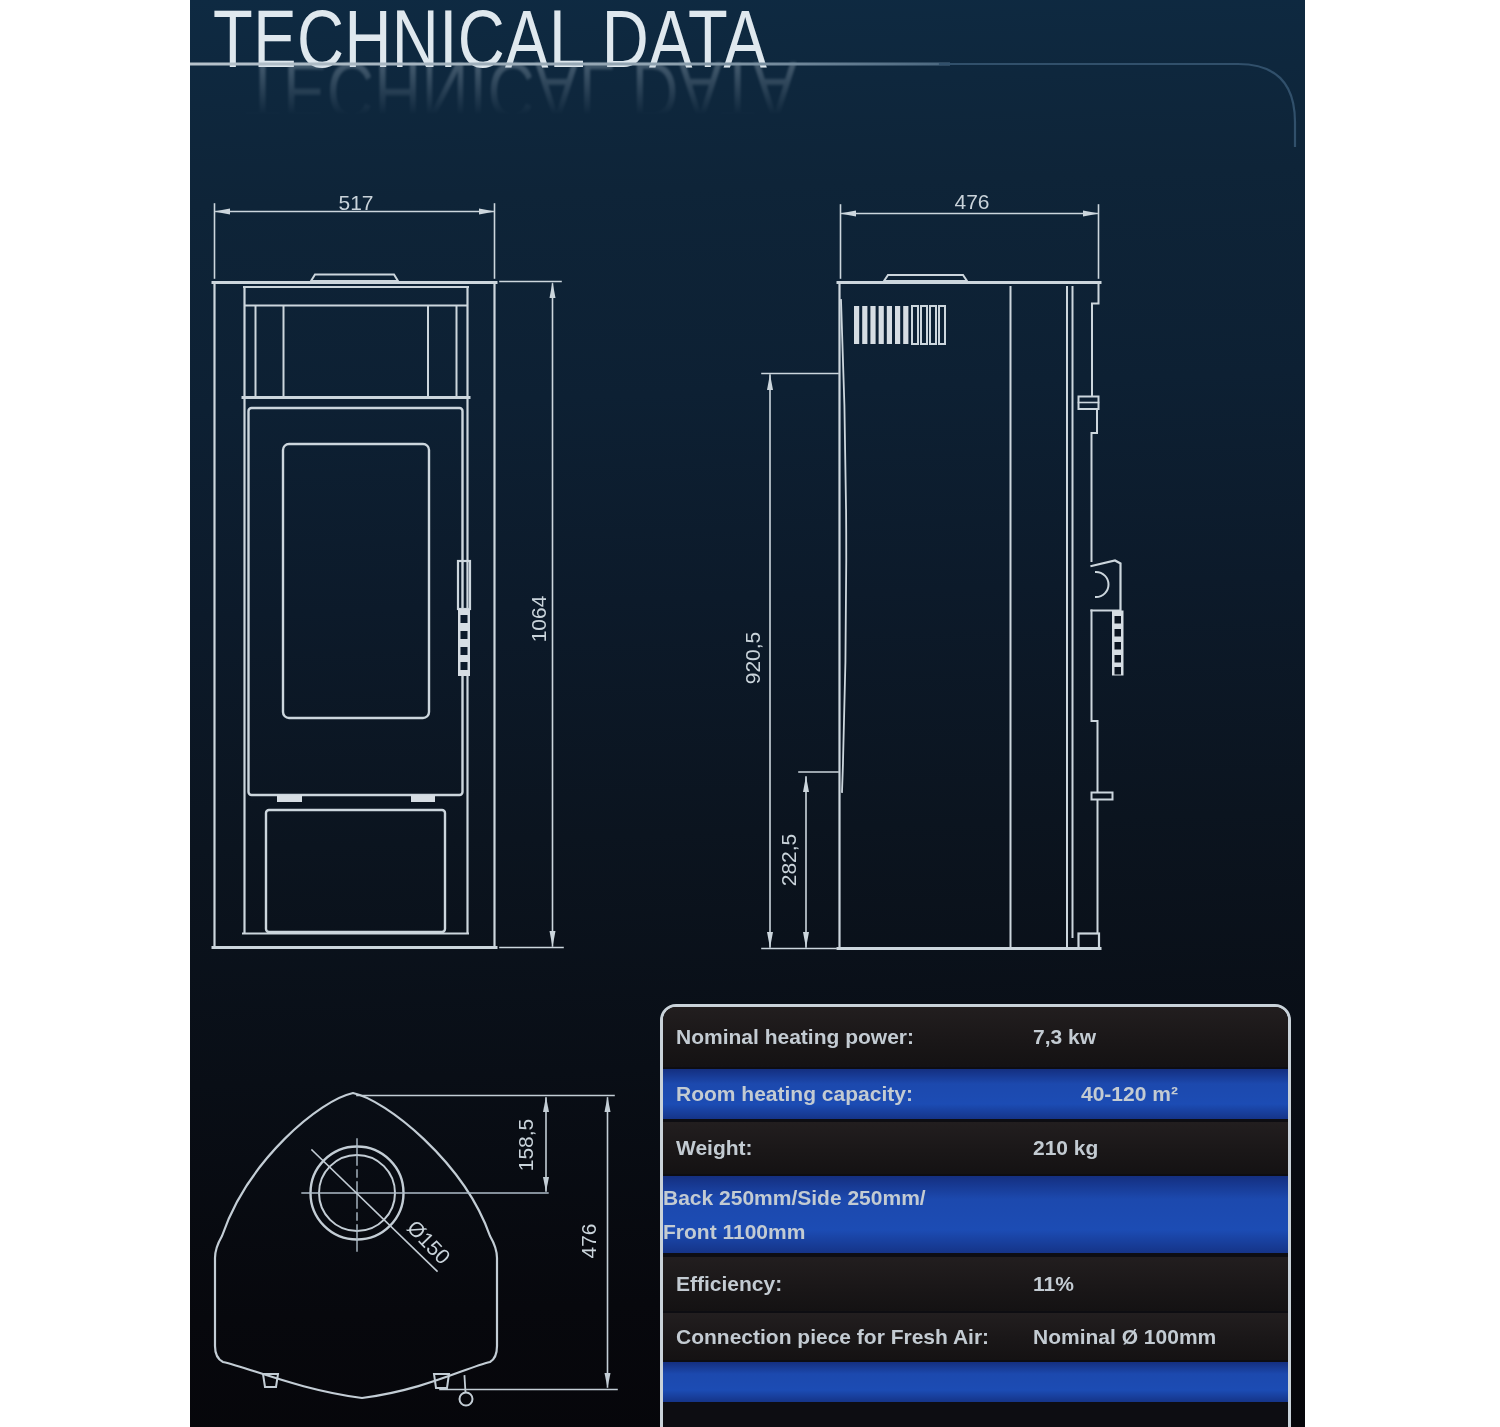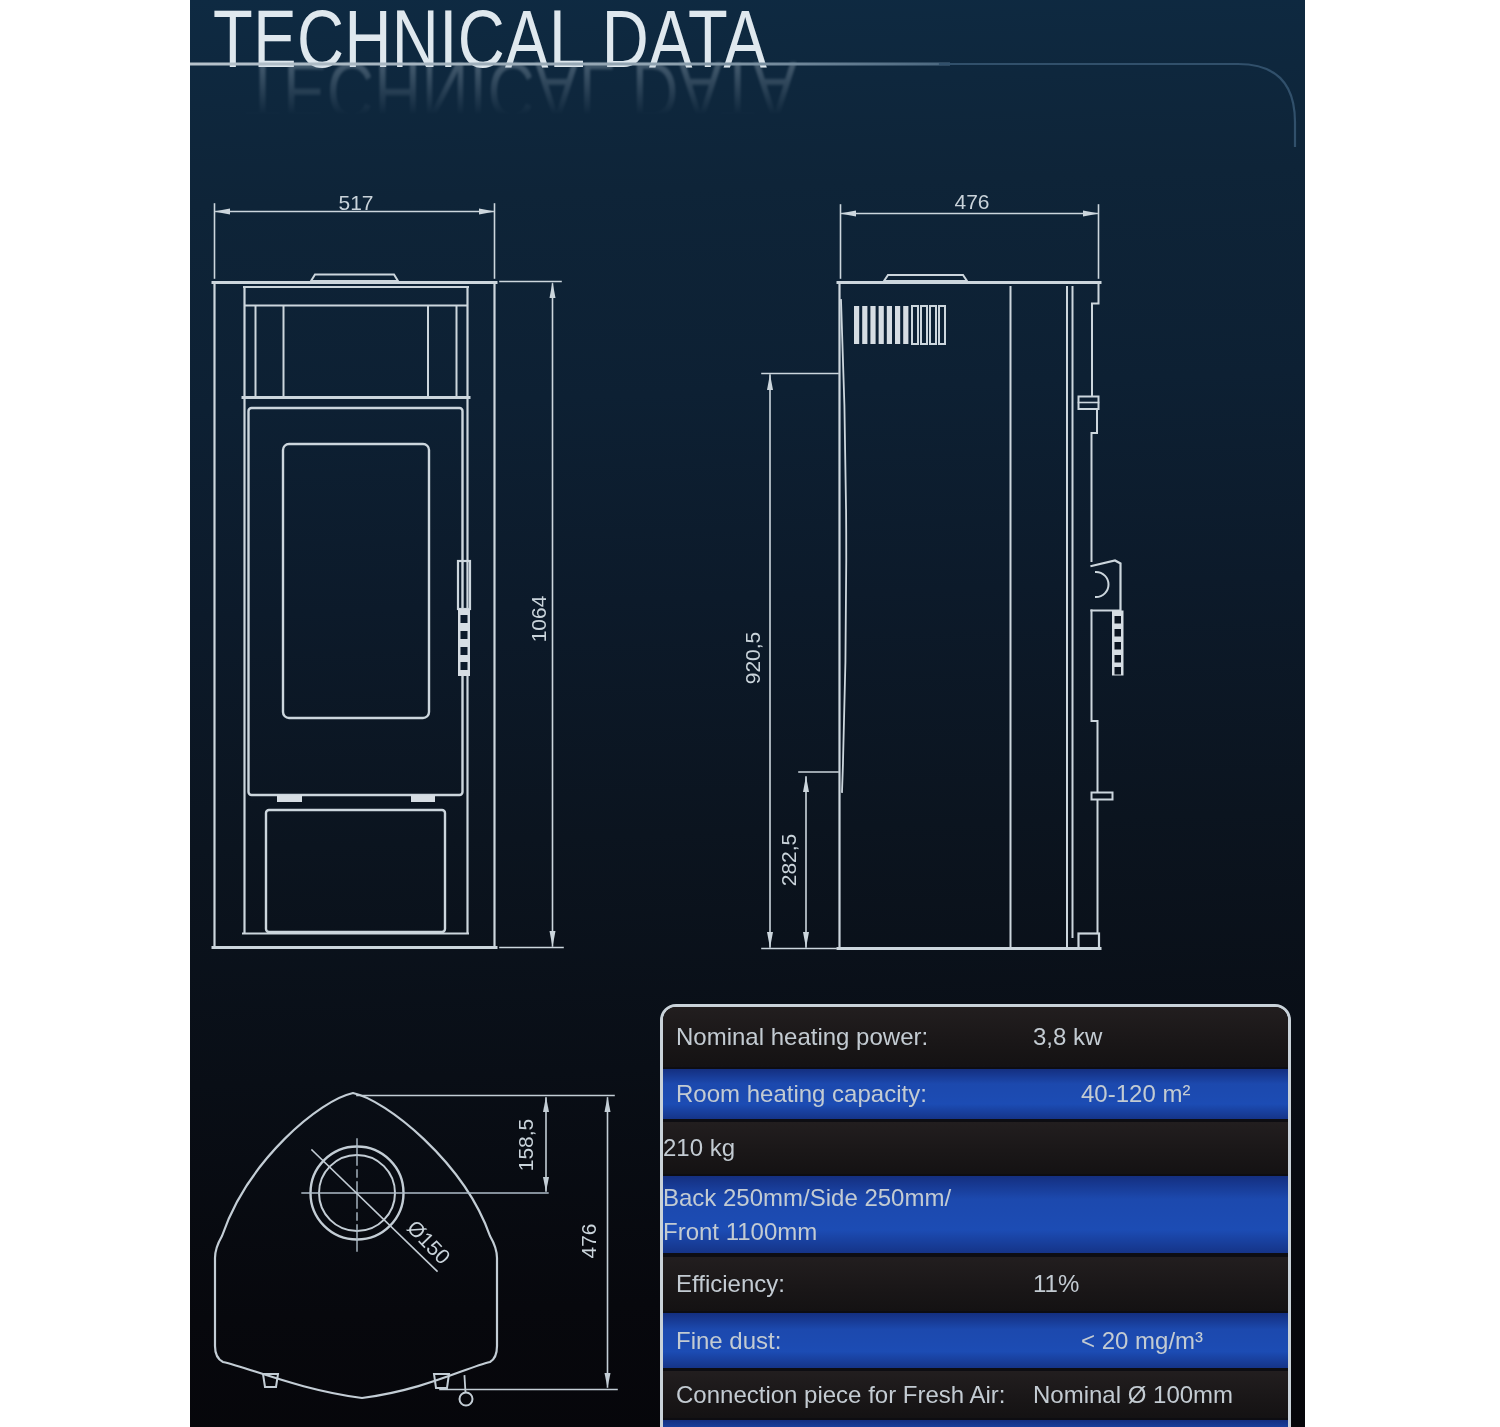--- a/index.html
+++ b/index.html
@@ -9,21 +9,21 @@
     background:linear-gradient(178deg,#0e2a42 0%,#0e2438 14%,#0d2033 28%,#0c1a2a 42%,#0b141f 58%,#090e16 74%,#07080d 90%,#06060a 100%);}
   #title{position:absolute;left:213px;top:-5px;color:#dfe8ee;font-size:72px;letter-spacing:0.5px;
     font-weight:normal;white-space:nowrap;height:76px;line-height:76px;
     transform:scaleX(0.903) scaleY(1.14);transform-origin:top left;filter:blur(0.35px);}
   #titleref{position:absolute;left:213px;top:53px;color:#b9c9d6;font-size:72px;letter-spacing:0.5px;
     white-space:nowrap;height:76px;line-height:76px;
     transform:scaleX(0.903) scaleY(-1.14);transform-origin:50% 38px;opacity:0.33;filter:blur(1.3px);
     -webkit-mask-image:linear-gradient(180deg,rgba(0,0,0,0) 22%,rgba(0,0,0,0.9) 78%);}
   #datatable{position:absolute;left:660px;top:1004px;width:631px;height:460px;
     border:3px solid #c9d2d9;border-radius:16px;background:#0d0d12;box-sizing:border-box;overflow:hidden;}
-  .row{display:flex;align-items:center;color:#c3cbd2;font-size:24px;}
+  .row{display:flex;align-items:center;color:#c3cbd2;font-size:21px;font-weight:bold;}
   .row.dark{background:linear-gradient(180deg,#221e1f 0%,#1a1718 55%,#141213 100%);}
   .row.blue{background:linear-gradient(180deg,#142f80 0%,#1c49ae 30%,#1c4cb4 70%,#153488 100%);gap:48px;}
   .lb{width:357px;padding-left:13px;flex:0 0 auto;}
   .vl{flex:1;}
 </style>
 </head>
 <body>
 <div id="stage">
 
   <div id="panel"></div>
@@ -247,45 +247,42 @@
       <line x1="464.5" y1="1376" x2="465.5" y2="1392" stroke-width="1.8"></line>
 
       <circle cx="466" cy="1399" r="6.5" stroke-width="2"></circle>
     </g>
   </svg>
 
   <div id="datatable">
 
     <div class="row dark" style="height:60px;margin-bottom:2px">
         <div class="lb">Nominal heating power:</div>
-        <div class="vl">3,8 kw</div>
+        <div class="vl">7,3 kw</div>
       </div>
 
     <div class="row blue" style="height:50px;margin-bottom:3px">
         <div class="lb">Room heating capacity:</div>
         <div class="vl">40-120 m²</div>
       </div>
 
     <div class="row dark" style="height:52px;margin-bottom:2px">
+        <div class="lb">Weight:</div>
         <div class="vl">210 kg</div>
       </div>
 
     <div class="row blue" style="height:77px;margin-bottom:4px">
         <div class="vl" style="line-height:34px">Back 250mm/Side 250mm/<br>Front 1100mm</div>
       </div>
 
     <div class="row dark" style="height:54px;margin-bottom:2px">
         <div class="lb">Efficiency:</div>
         <div class="vl">11%</div>
       </div>
 
-    <div class="row blue" style="height:55px;margin-bottom:3px">
-        <div class="lb">Fine dust:</div>
-        <div class="vl">&lt; 20 mg/m³</div>
-      </div>
 
     <div class="row dark" style="height:47px;margin-bottom:2px">
         <div class="lb">Connection piece for Fresh Air:</div>
         <div class="vl">Nominal Ø 100mm</div>
       </div>
 
     <div class="row blue" style="height:40px">
         <div class="lb"></div>
         <div class="vl"></div>
       </div>

